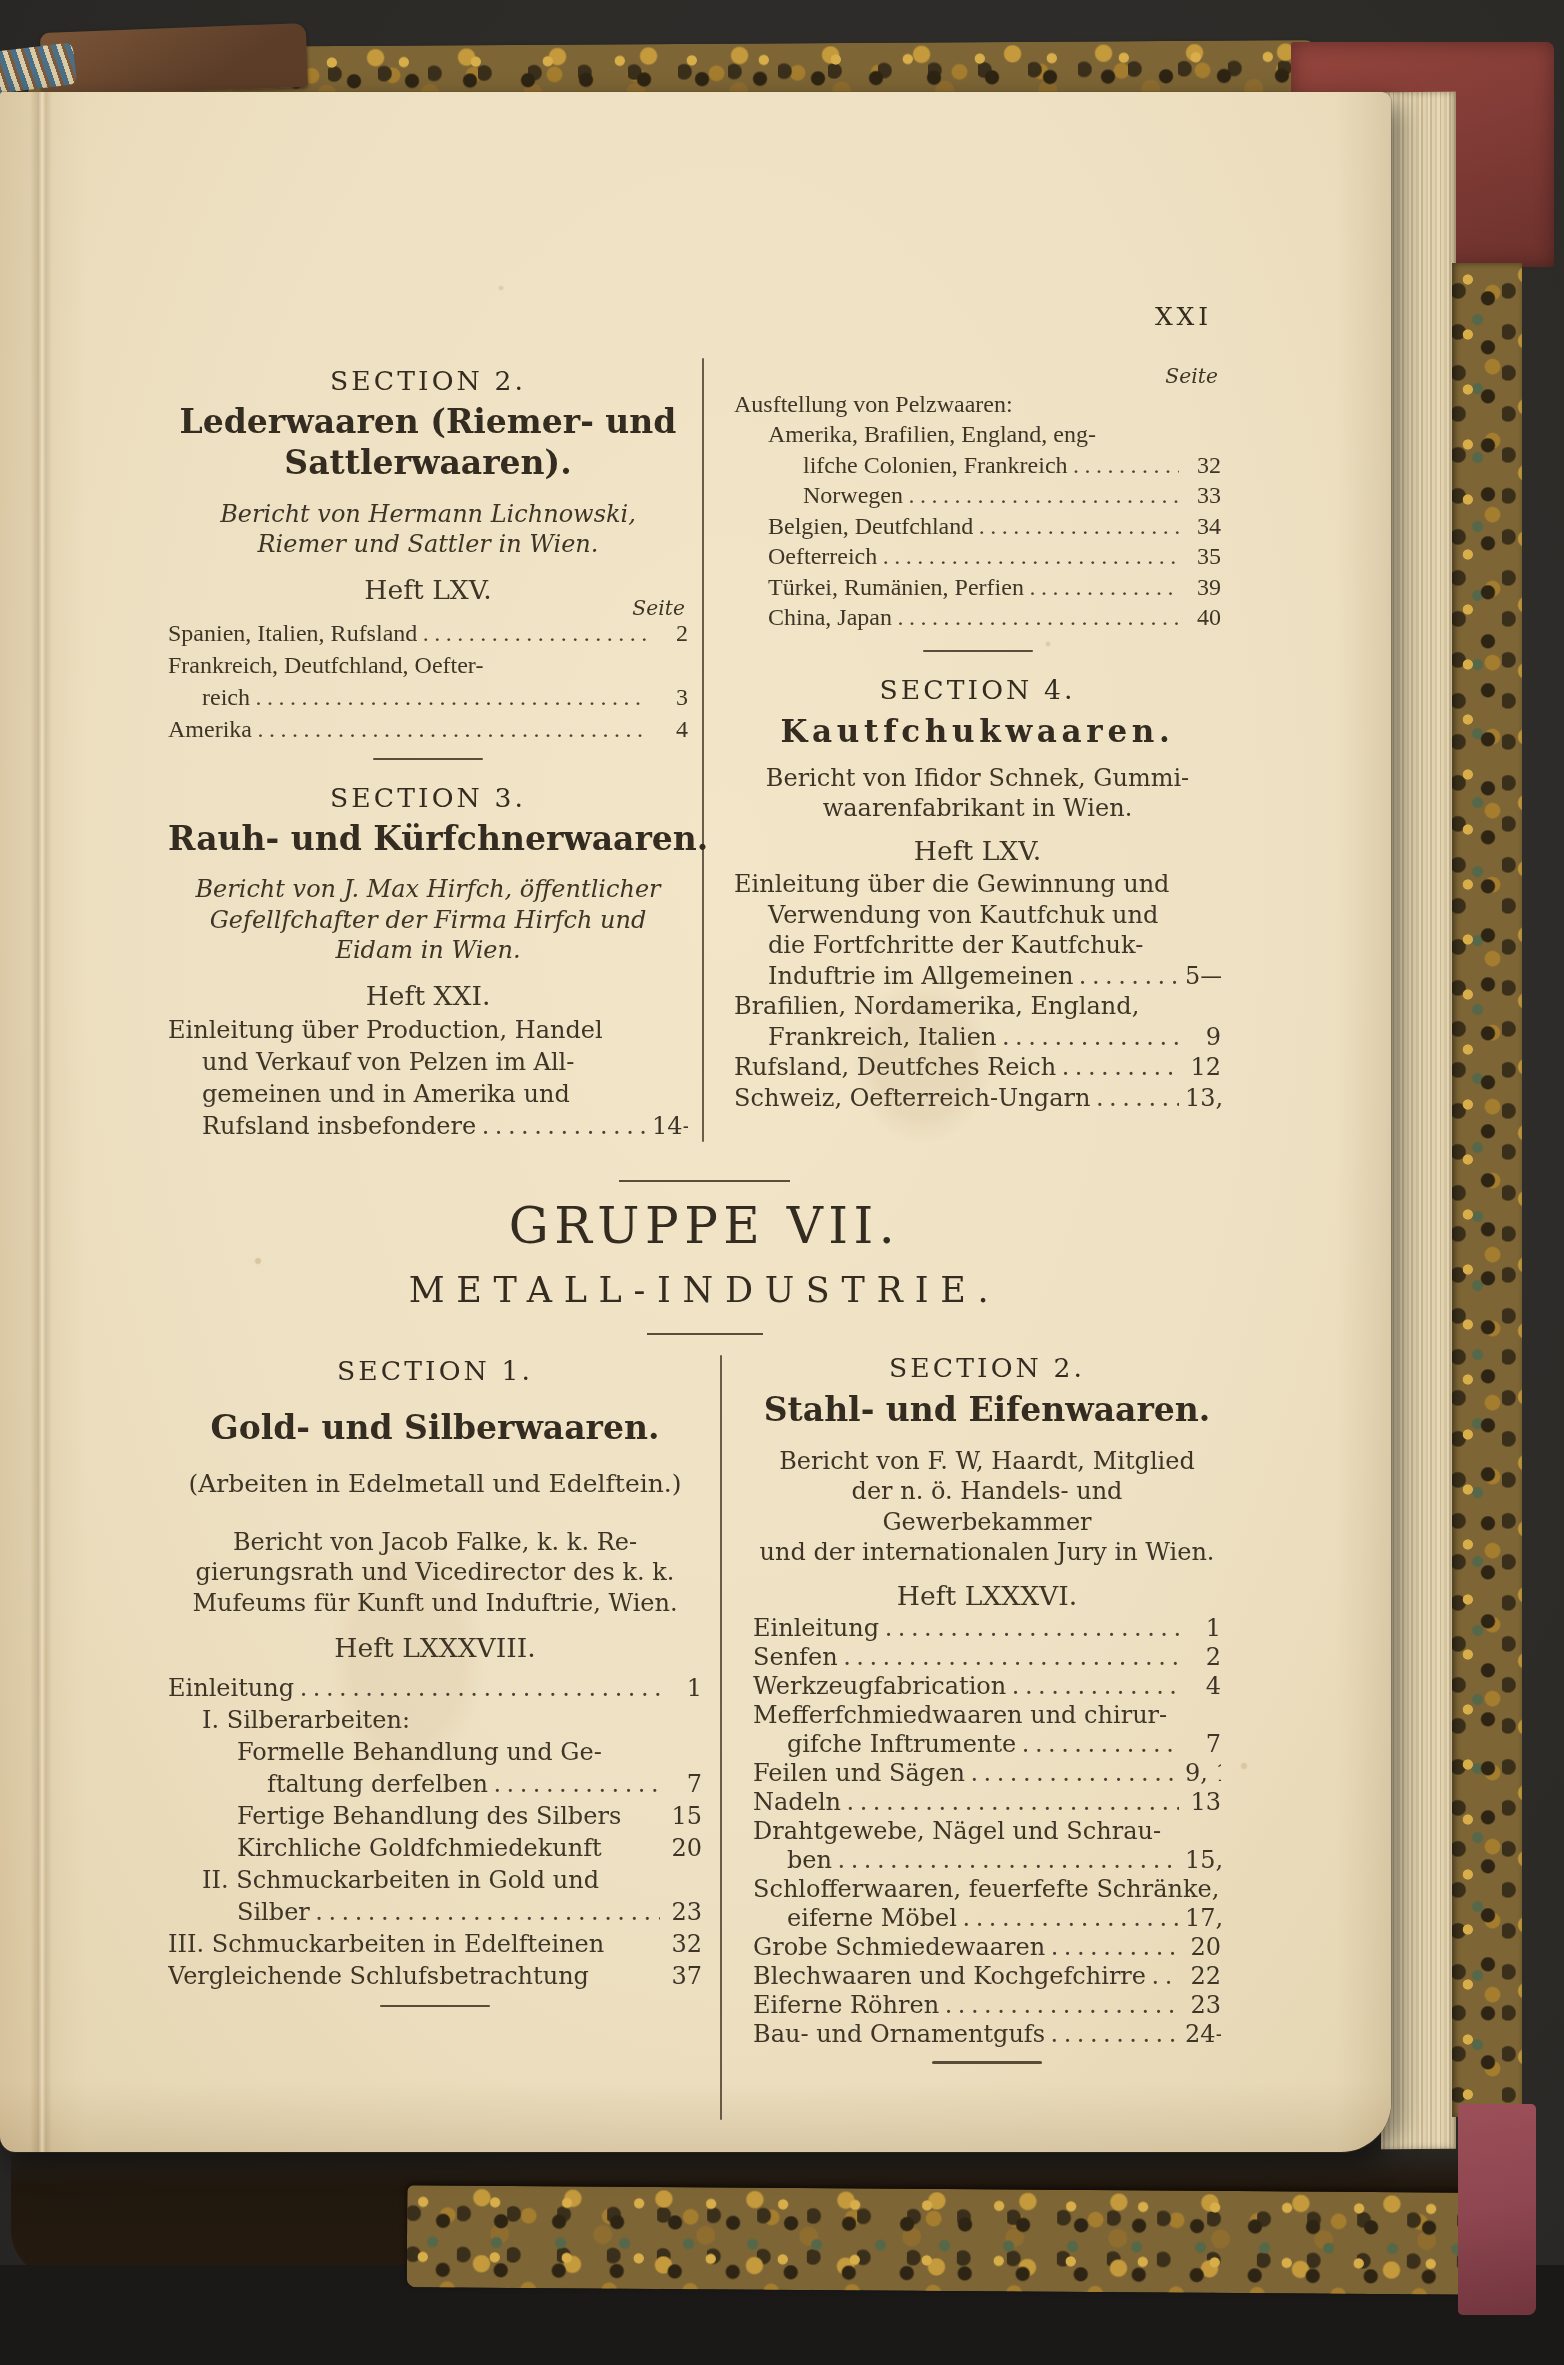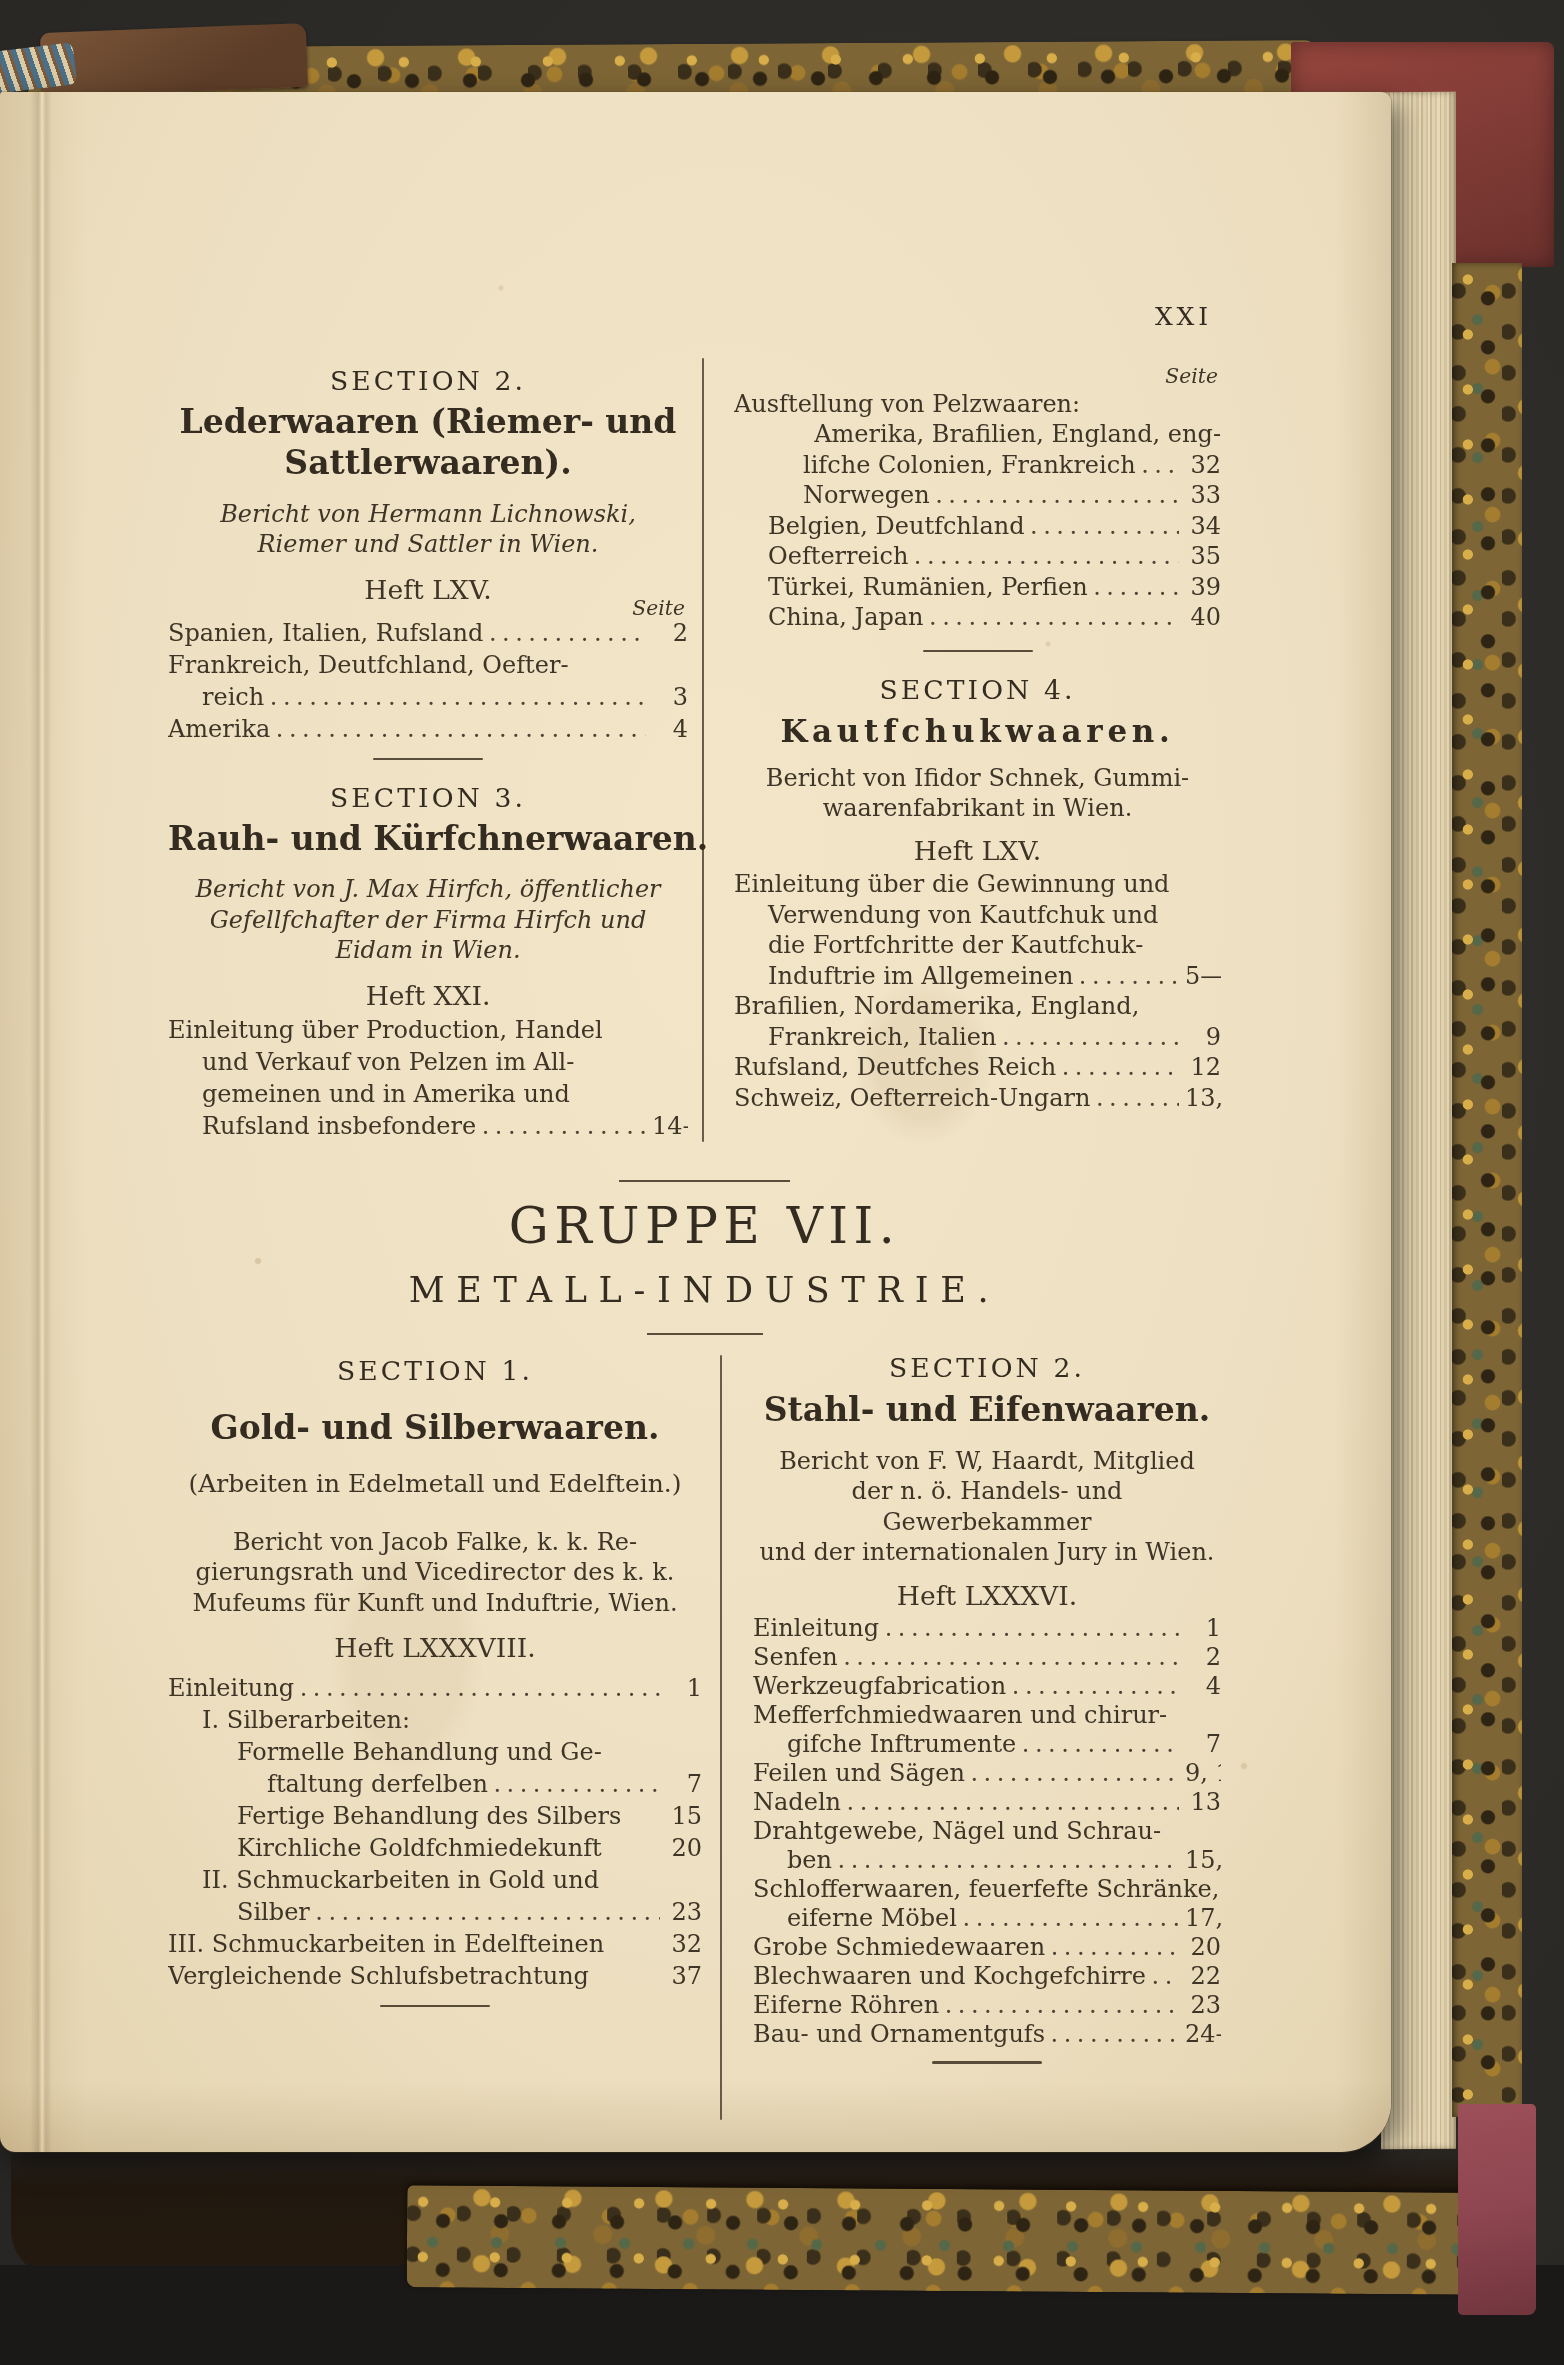--- a/index.html
+++ b/index.html
@@ -87,21 +87,21 @@
 
   .b-kicker{font-size:26.6px;letter-spacing:3.1px;text-align:center;margin-top:22px;color:var(--ink-dark);white-space:nowrap;}
   .b-title{font-weight:bold;font-size:33px;line-height:41px;text-align:center;margin-top:6.3px;color:var(--ink-dark);}
   .b-title .tl{white-space:nowrap;}
   .b-title.spaced{letter-spacing:4.7px;font-size:31px;}
   .b-subtitle{font-size:25px;text-align:center;margin-top:20.3px;white-space:nowrap;}
   .b-note{font-size:24px;line-height:30.5px;text-align:center;margin-top:10.2px;}
   .b-heft{font-size:26.6px;text-align:center;margin-top:11.7px;}
   .b-seite{font-style:italic;font-size:20.3px;line-height:23.5px;text-align:right;margin-top:-7.8px;padding-right:3.1px;}
   .b-rows{margin-top:3.1px;}
-  .b-seite + .b-rows{margin-top:-3.1px;}
+  .b-seite + .b-rows{margin-top:-3.1px;font-family:Liberation Serif, serif;}
   .toc-row{display:flex;align-items:baseline;overflow:hidden;}
   #col-ul .toc-row,#col-ll .toc-row{line-height:32px;}
   #col-ur .toc-row{line-height:30.5px;}
   #col-lr .toc-row{line-height:29px;}
   .t{white-space:nowrap;}
   .leader{flex:1 1 auto;overflow:hidden;white-space:nowrap;margin:0 6.3px 0 5.5px;letter-spacing:5.5px;opacity:.92;}
   .leader.dots::after{content:"..................................................................";}
   .p{white-space:nowrap;text-align:right;min-width:36px;}
   .b-rule{height:2.3px;background:rgba(62,50,34,.85);margin:12.5px auto 0;width:110px;border-radius:1.6px;}
 
@@ -211,21 +211,21 @@
             <span class="p">14—32</span>
           </div>
         </div>
       </div>
     <div class="col" id="col-ur">
         <div class="b-seite">Seite</div>
         <div class="b-rows">
           <div class="toc-row" style="padding-left: 0px;">
             <span class="t">Ausftellung von Pelzwaaren:</span>
           </div>
-          <div class="toc-row" style="padding-left: 34px; justify-content: flex-end;">
+          <div class="toc-row" style="padding-left: 34px;">
             <span class="t">Amerika, Brafilien, England, eng-</span>
           </div>
           <div class="toc-row" style="padding-left: 69px;">
             <span class="t">lifche Colonien, Frankreich</span>
             <span class="leader dots"></span>
             <span class="p">32</span>
           </div>
           <div class="toc-row" style="padding-left: 69px;">
             <span class="t">Norwegen</span>
             <span class="leader dots"></span>

